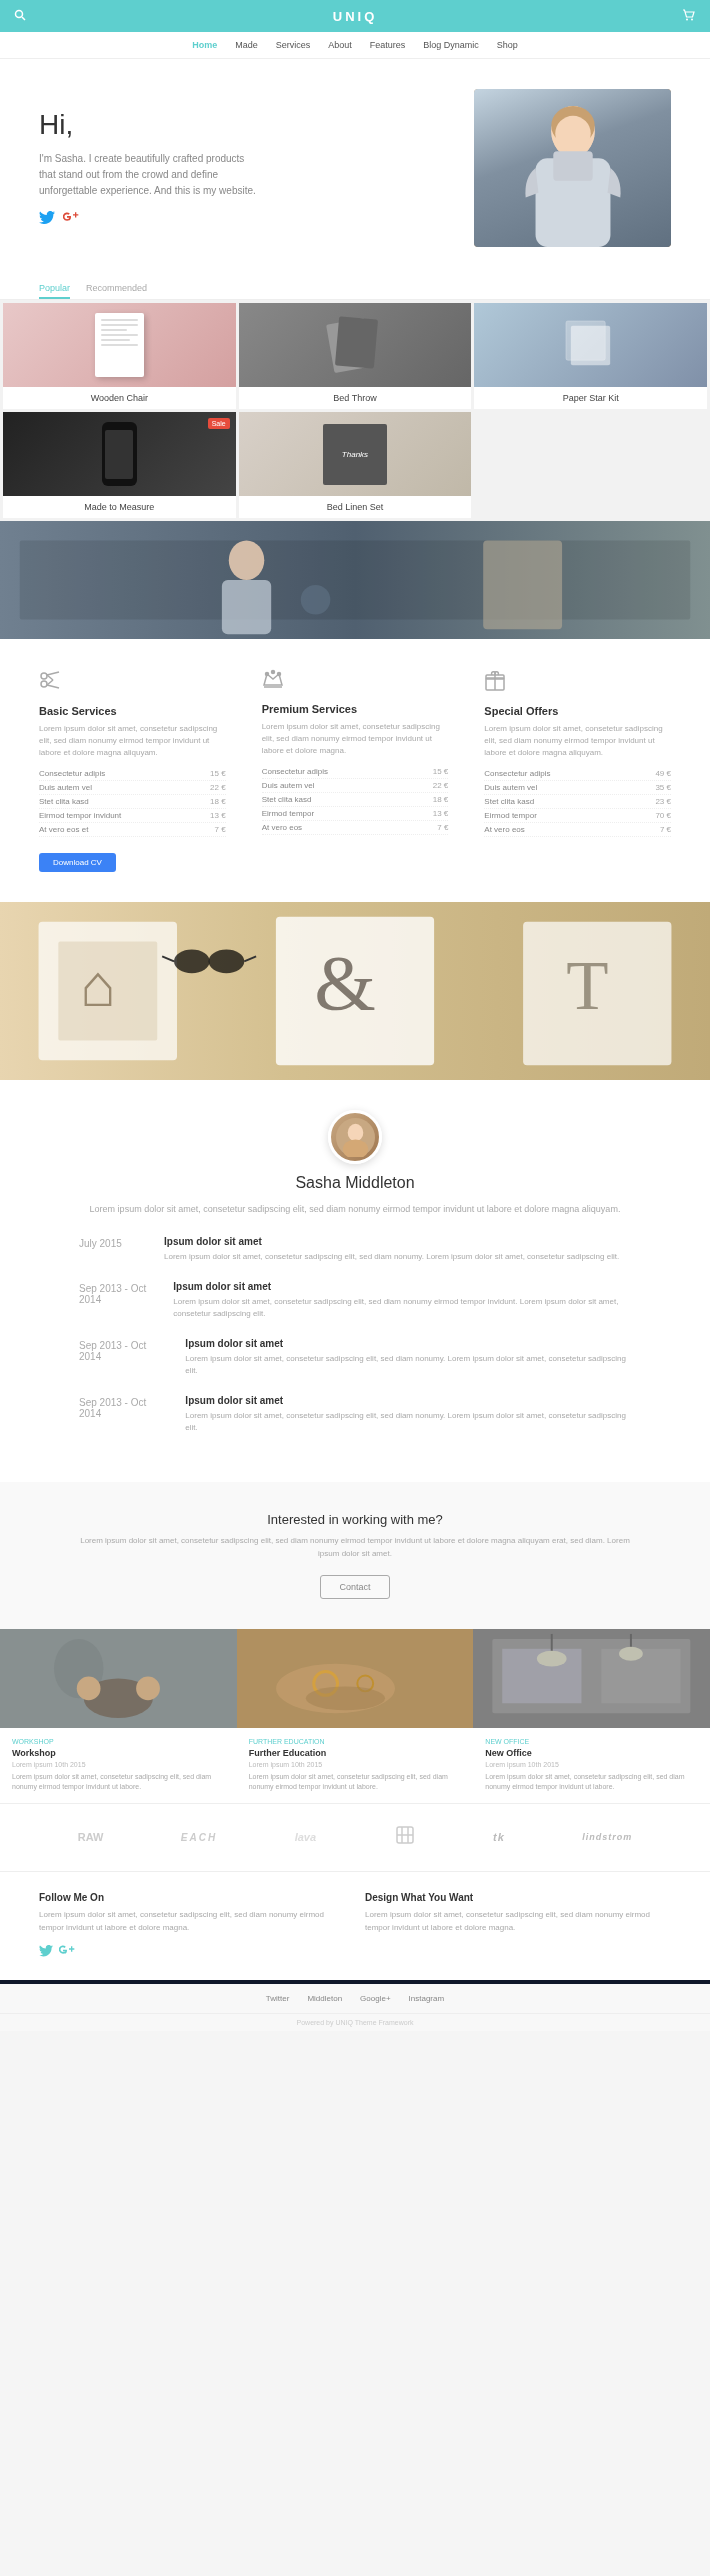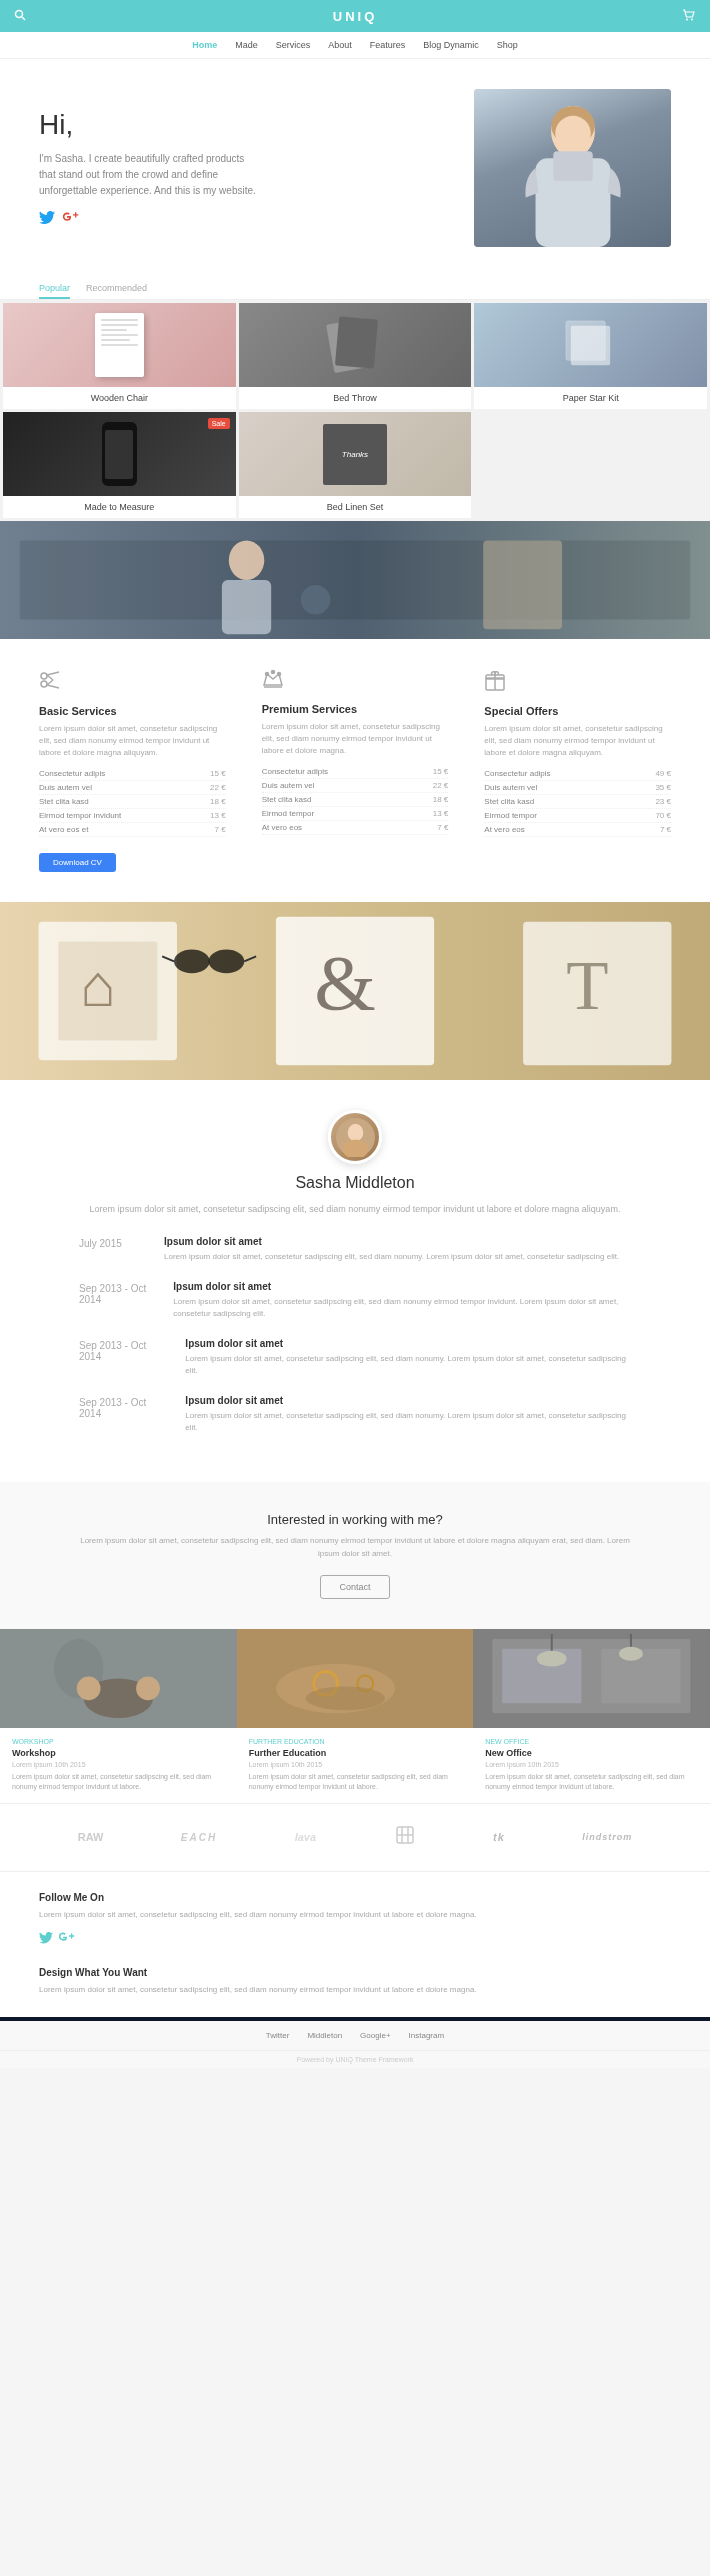--- a/index.html
+++ b/index.html
@@ -348,21 +348,21 @@
       color: #bbb;
       font-style: italic;
       font-weight: 700;
     }
     .logo-item.raw { font-weight: 900; color: #ccc; font-style: normal; }
     .logo-item.lava { font-style: italic; color: #ddd; }
 
     
     .footer-split {
       display: grid;
-      grid-template-columns: 1fr;
+      grid-template-columns: 1fr 1fr;
       background: white;
       padding: 20px 39px;
       gap: 20px;
     }
     .footer-col-title {
       font-size: 10px;
       font-weight: 600;
       color: #333;
       margin-bottom: 6px;
     }

